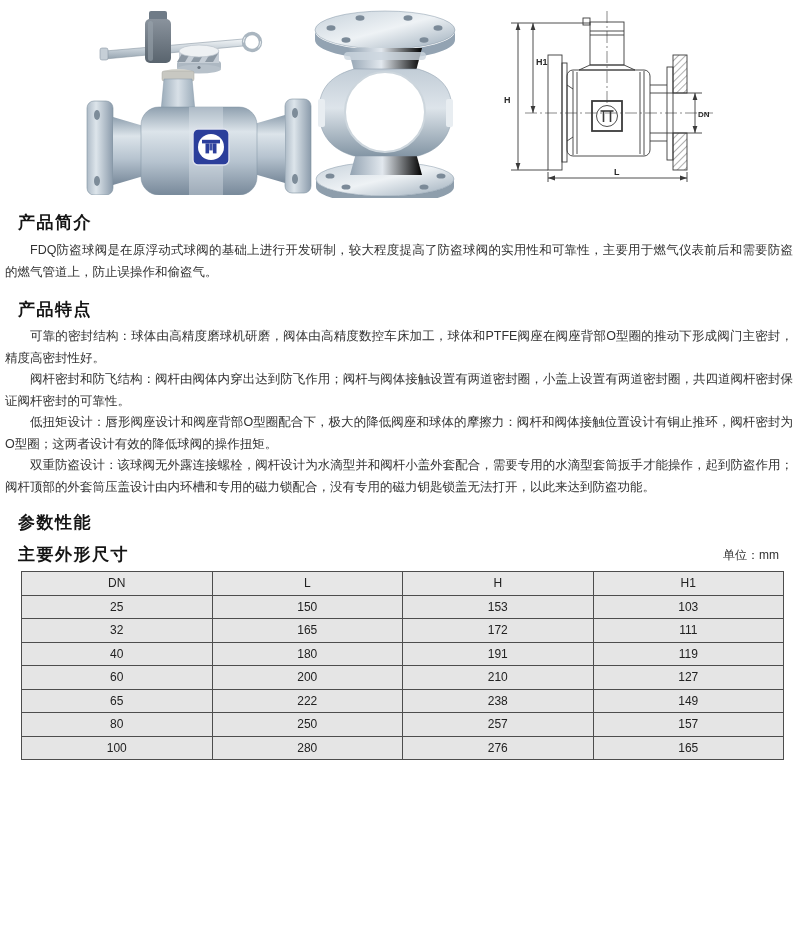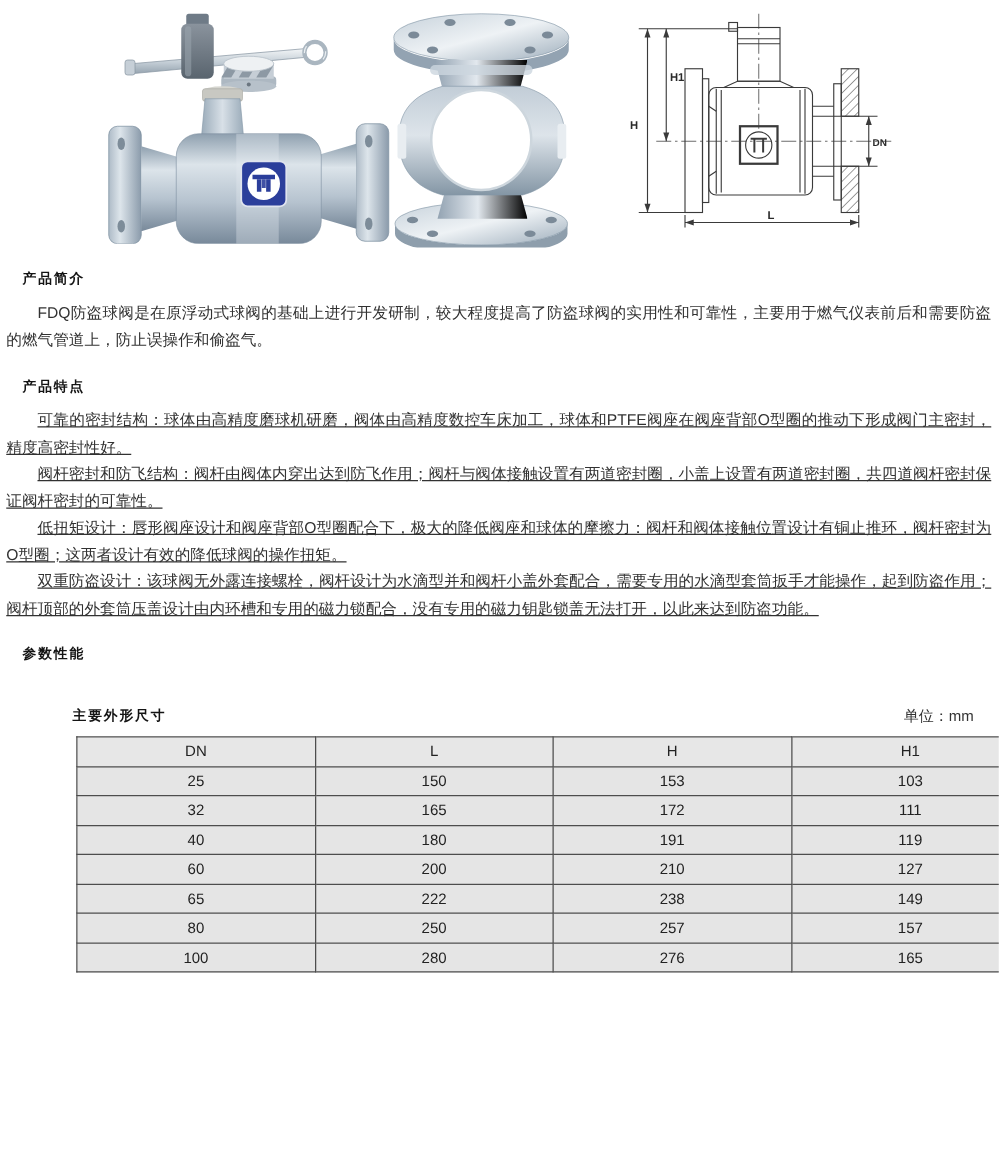--- a/index.html
+++ b/index.html
@@ -8,34 +8,34 @@
     width:799px; height:936px; background:#ffffff; overflow:hidden;
     font-family:"Liberation Sans", sans-serif; color:#323232; position:relative;
   }
   .images-row { position:relative; height:200px; width:799px; }
   .fig { position:absolute; margin:0; padding:0; }
   .fig-side { left:85px; top:5px; width:230px; height:190px; }
   .fig-vert { left:298px; top:3px; width:176px; height:195px; }
   .fig-draw { left:495px; top:5px; width:242px; height:186px; }
 
   h2.section-title {
-    font-size:11px; font-weight:bold; color:#141414; margin:0 0 0 18px;
+    font-size:17px; font-weight:bold; color:#141414; margin:0 0 0 18px;
     letter-spacing:1.5px; line-height:20px;
   }
   .sec-intro h2 { margin-top:13px; }
   .sec-features h2 { margin-top:17px; }
   .sec-params h2 { margin-top:15px; }
-  .sec-dims { margin-top:30px;padding-left:40px; }
+  .sec-dims { margin-top:12px; }
 
   .body-par {
     margin:0 6px 0 5px; font-size:12.5px; line-height:21.5px;
     text-indent:2em; text-align:justify; color:#323232;
   }
   .sec-intro .par-wrap { margin-top:7px; }
-  .sec-features .par-wrap { margin-top:6px;text-decoration:underline; }
+  .sec-features .par-wrap { margin-top:6px; }
 
   .param-line {
     margin:0 0 0 20px; font-size:12.5px; line-height:19.5px; color:#323232;
   }
   .sec-params .par-wrap { margin-top:6px; }
 
   .dims-head { display:flex; align-items:flex-end; justify-content:space-between;
     margin:0 20px 0 0; }
   .unit-label { font-size:12px; color:#323232; padding-bottom:1px; }
 

